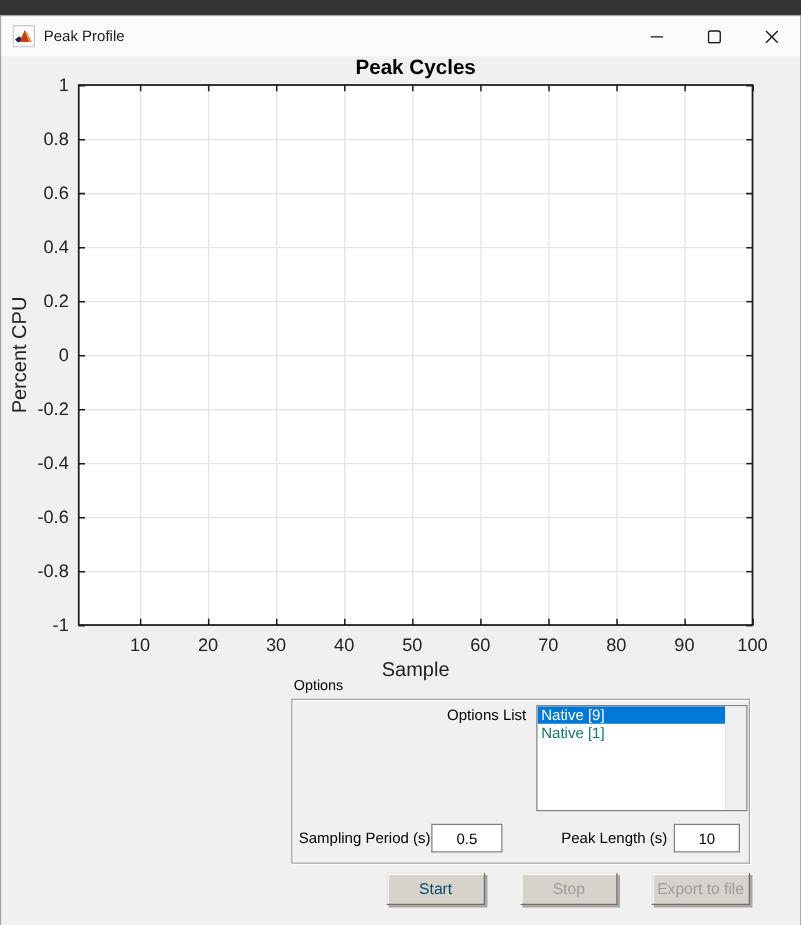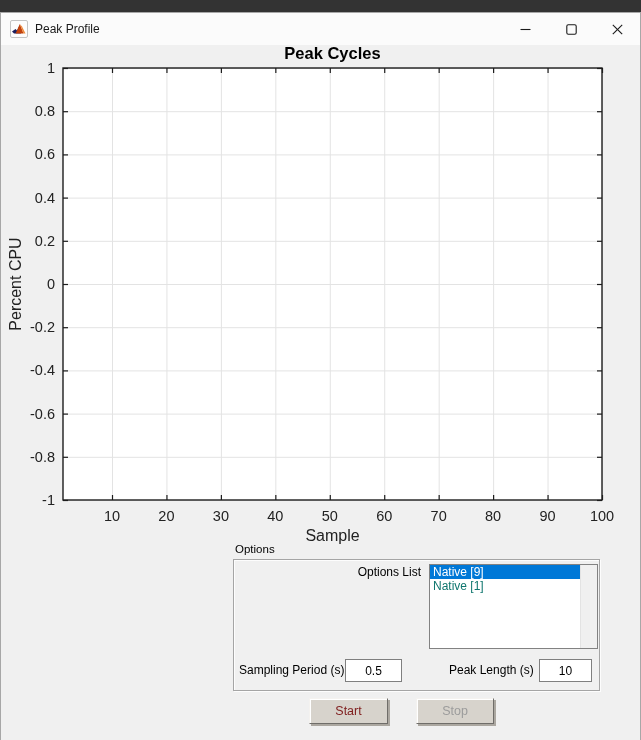--- a/index.html
+++ b/index.html
@@ -63,21 +63,21 @@
   #sampling-label{left:238px;top:651px;}
   #sampling-field{left:344px;top:646px;width:57px;height:23px;}
   #testlen-label{left:448px;top:651px;}
   #testlen-field{left:538px;top:646px;width:53px;height:23px;}
   
   .push-btn{
     position:absolute;top:685px;height:26px;
     background:#d7d3cc;
     border:1px solid;border-color:#f4f2ef #6f6d69 #6f6d69 #f4f2ef;
     box-shadow:inset 1px 1px 0 #ffffff, 2px 2px 0 #aba7a0;
-    font-size:12.5px;color:#7f1d1d;box-sizing:border-box;
+    font-size:12.5px;color:#0c4a6e;box-sizing:border-box;
     font-family:"Liberation Sans","DejaVu Sans",sans-serif;
     padding:0;cursor:default;
   }
   .push-btn.disabled{color:#9c9c9c;}
   #start-button{left:308px;width:79px;}
   #stop-button{left:415px;width:78px;}
   #export-button{left:520px;width:79px;}
 </style>
 </head>
 <body>
@@ -215,13 +215,14 @@
   </div>
 
   <div class="ui-label" id="sampling-label">Sampling Period (s)</div>
   <input class="edit-field" id="sampling-field" value="0.5" style="">
 
   <div class="ui-label" id="testlen-label">Peak Length (s)</div>
   <input class="edit-field" id="testlen-field" value="10" style="">
 
   <button class="push-btn" id="start-button">Start</button>
   <button class="push-btn disabled" id="stop-button">Stop</button>
+  <button class="push-btn disabled" id="export-button">Export to file</button>
 </div>
 
 </body></html>

